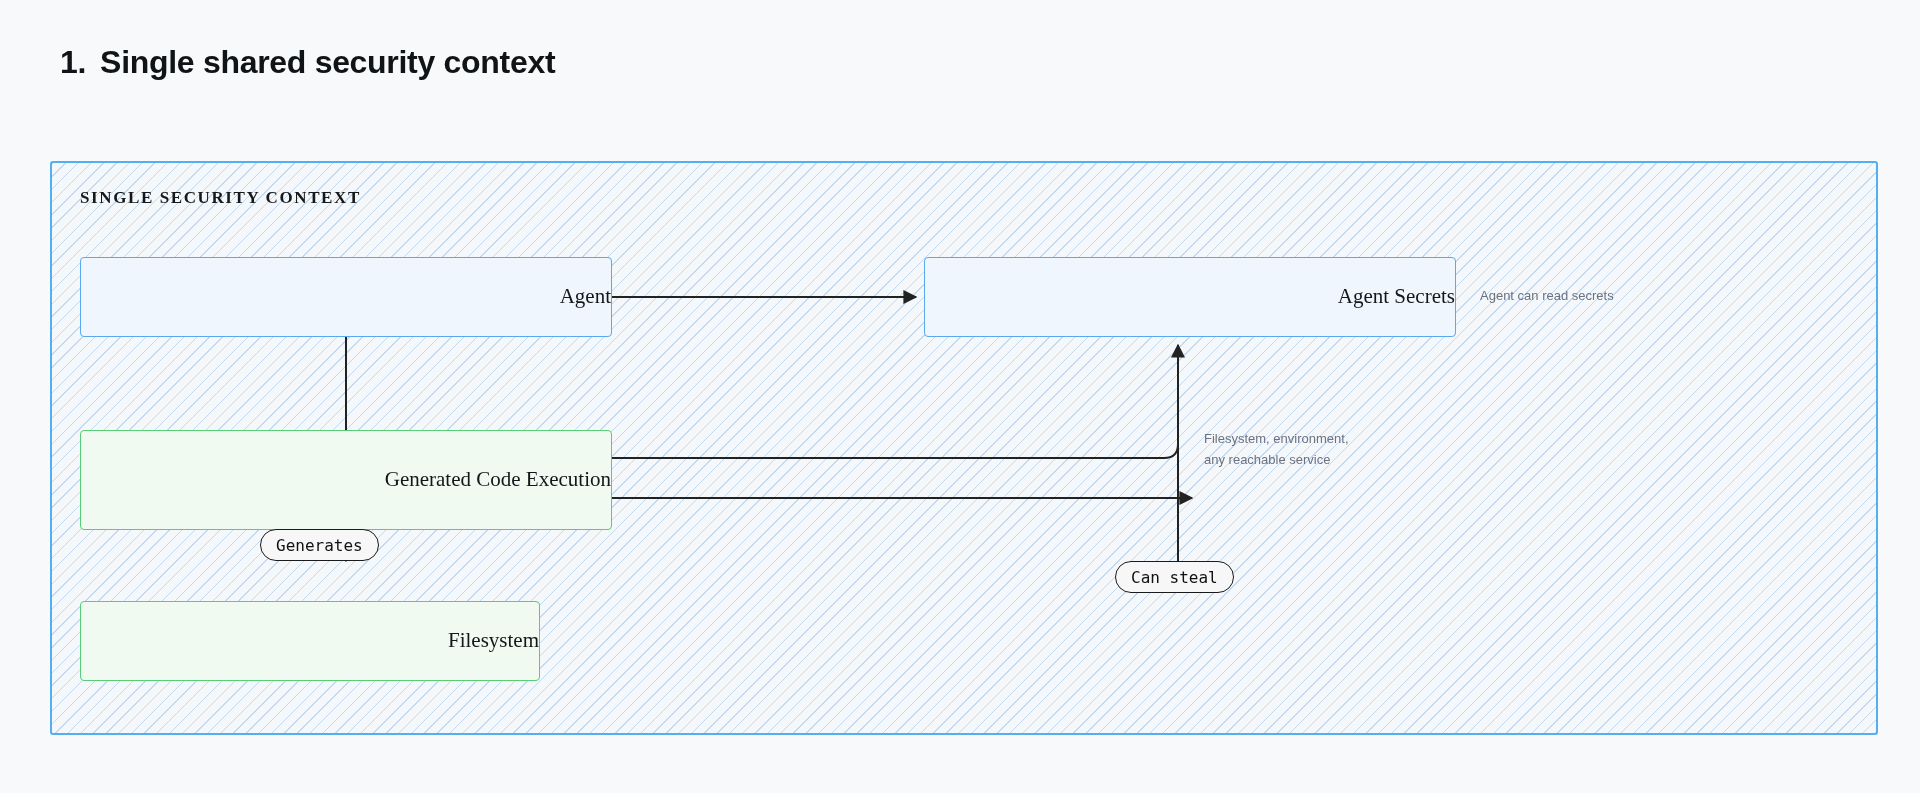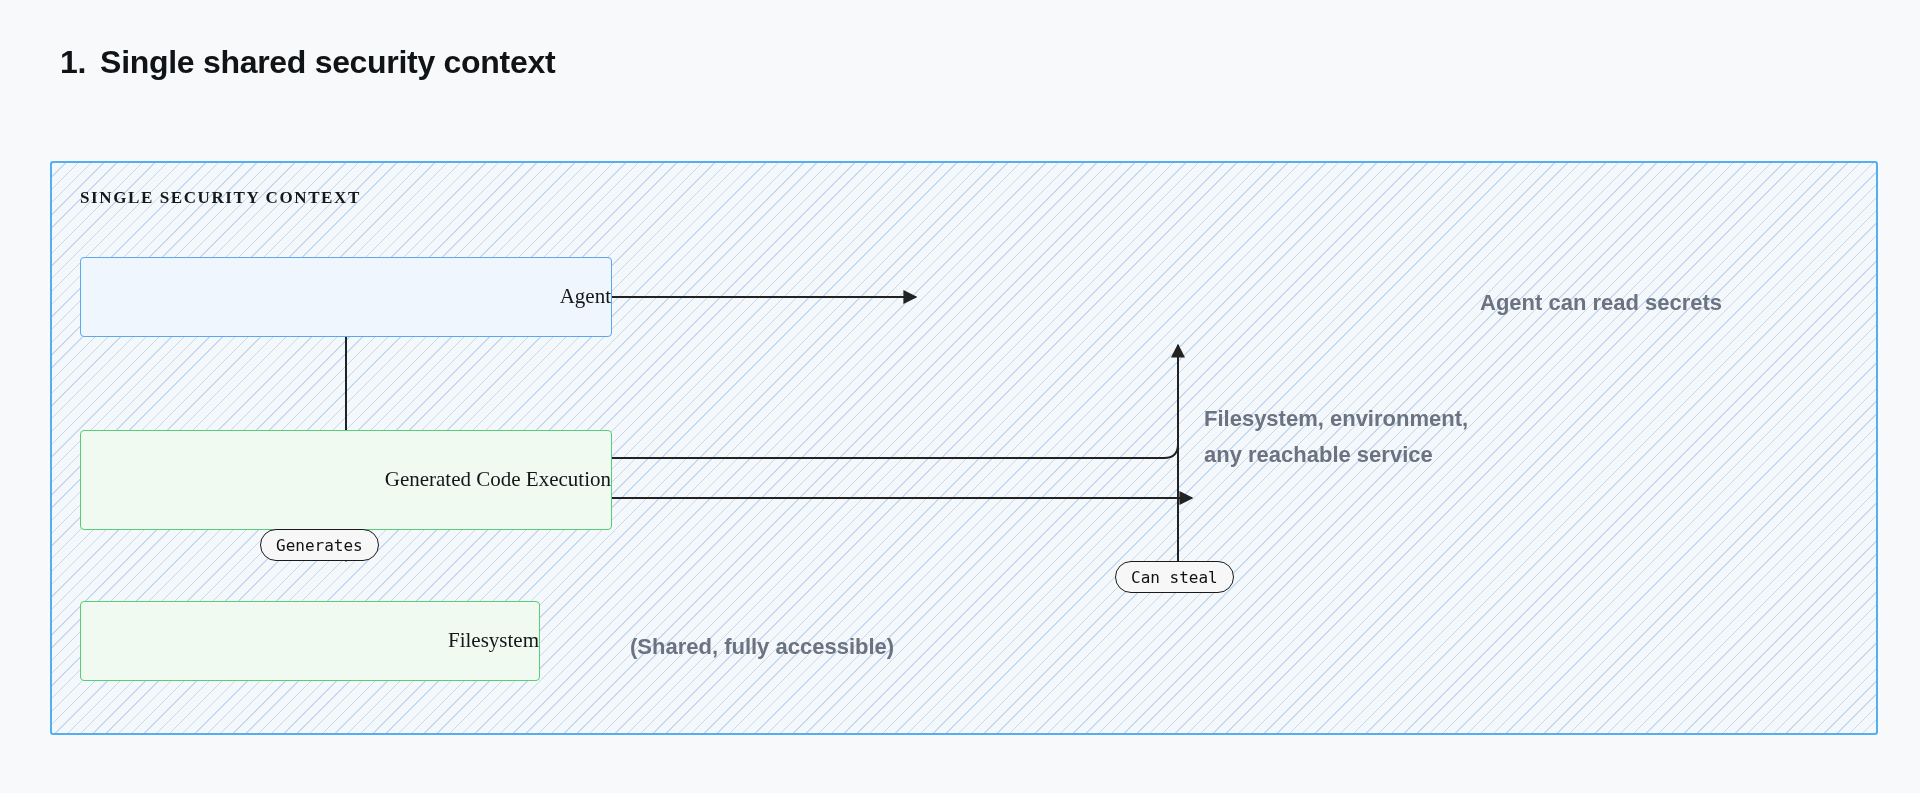--- a/index.html
+++ b/index.html
@@ -87,28 +87,27 @@
   }
 
   #node-agent        { left: 28px;  top: 94px;  width: 532px; height: 80px; }
   #node-secrets      { left: 872px; top: 94px;  width: 532px; height: 80px; }
   #node-codeexec     { left: 28px;  top: 267px; width: 532px; height: 100px; }
   #node-filesystem   { left: 28px;  top: 438px; width: 460px; height: 80px; }
 
   
   .annotation {
     position: absolute;
-    font-size: 22px;
+    font-size: 13px;
     color: #6b7280;
     line-height: 1.65;
     white-space: pre-line;
-    font-weight: bold;
   }
   #ann-secrets   { left: 1428px; top: 122px; }
-  #ann-reach     { left: 1152px; top: 238px; }
+  #ann-reach     { left: 1152px; top: 265px; }
   #ann-fs        { left: 578px;  top: 466px; }
 
   
   .edges {
     position: absolute;
     left: 0; top: 0;
     width: 1824px;
     height: 570px;
     pointer-events: none;
   }
@@ -161,33 +160,35 @@
     <path d="M 560 295 L 1112 295 Q 1126 295 1126 281 L 1126 398" fill="none" stroke="#222222" stroke-width="2"></path>
     <path d="M 1126 366 L 1126 182" fill="none" stroke="#222222" stroke-width="2" marker-end="url(#arrow)"></path>
 
     <path d="M 560 335 L 1140 335" fill="none" stroke="#222222" stroke-width="2" marker-end="url(#arrow)"></path>
   </svg>
 
   <div class="node blue" id="node-agent">
     <span>Agent</span>
   </div>
 
+  <div class="node blue" id="node-secrets">
+    <span>Agent Secrets</span>
+  </div>
 
   <div class="node green" id="node-codeexec">
     <span>Generated Code Execution</span>
   </div>
 
   <div class="node green" id="node-filesystem">
     <span>Filesystem</span>
   </div>
 
   <div class="edge-label" id="lbl-generates">Generates</div>
 
   <div class="edge-label" id="lbl-cansteal">Can steal</div>
 
   <div class="annotation" id="ann-secrets">Agent can read secrets</div>
 
   <div class="annotation" id="ann-reach">Filesystem, environment,
 any reachable service</div>
 
-  <div class="annotation" id="ann-fs">(Shared, fully accessible)</div>
 
 </div>
 
 </body></html>

